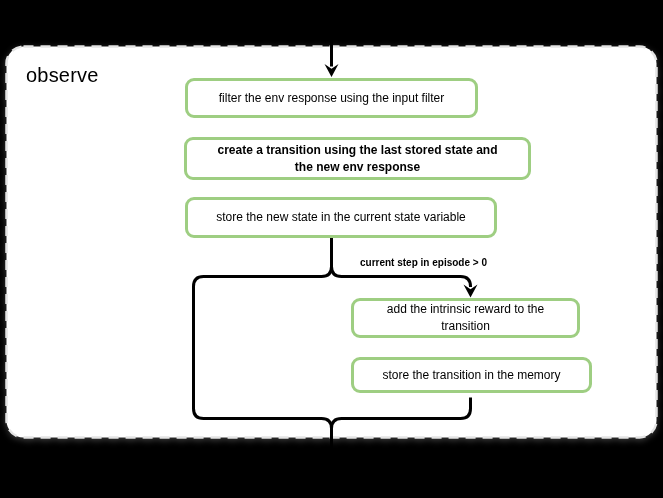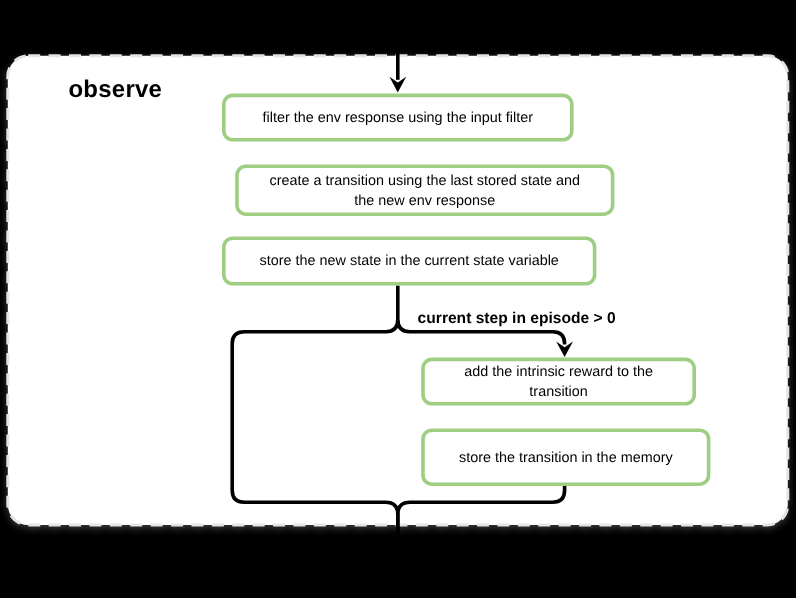--- a/index.html
+++ b/index.html
@@ -23,50 +23,49 @@
     width: 663px; height: 498px;
   }
   .panel-rect {
     filter: drop-shadow(0px 2px 3px rgba(130,130,130,0.45));
   }
   .diagram-title {
     position: absolute;
     left: 26px;
     top: 64px;
     font-size: 20px;
-    font-weight: 700;
+    font-weight: 400;
     color: var(--text, #000);
     letter-spacing: 0.2px;
-    margin-left: 31px;
   }
   .node {
     position: absolute;
     box-sizing: border-box;
     border: 3px solid var(--node-border, #9ece82);
     border-radius: 9px;
     background: var(--node-fill, #fff);
     display: flex;
     align-items: center;
     justify-content: center;
     text-align: center;
     font-size: 12px;
     line-height: 1.4;
     color: var(--text, #000);
     padding: 2px 22px;
   }
   .node-1 { left: 185px; top: 78px;  width: 293px; height: 40px; }
-  .node-2 { left: 196px; top: 137px; width: 316px; height: 43px; }
+  .node-2 { left: 184px; top: 137px; width: 347px; height: 43px; font-weight: bold; }
   .node-3 { left: 185px; top: 197px; width: 312px; height: 41px; }
   .node-4 { left: 351px; top: 298px; width: 229px; height: 40px; }
-  .node-5 { left: 351px; top: 357px; width: 241px; height: 48px; }
+  .node-5 { left: 351px; top: 357px; width: 241px; height: 36px; }
   .branch-label {
     position: absolute;
-    left: 348px;
+    left: 360px;
     top: 257px;
-    font-size: 13px;
+    font-size: 10px;
     font-weight: 700;
     color: var(--text, #000);
     white-space: nowrap;
   }
 </style>
 </head>
 <body>
 
 <div class="stage">
 

